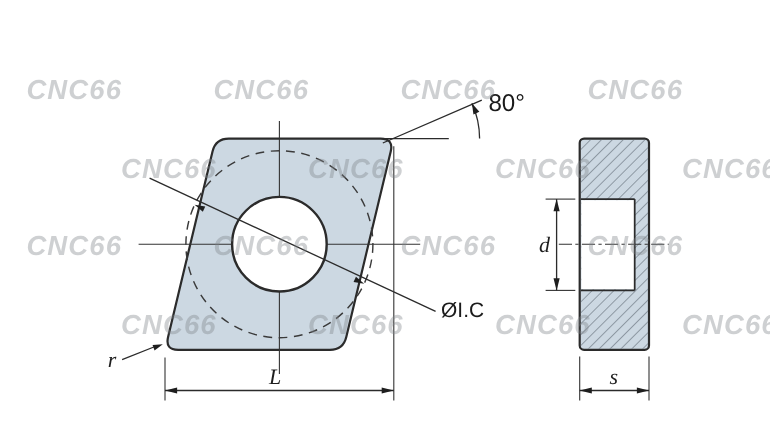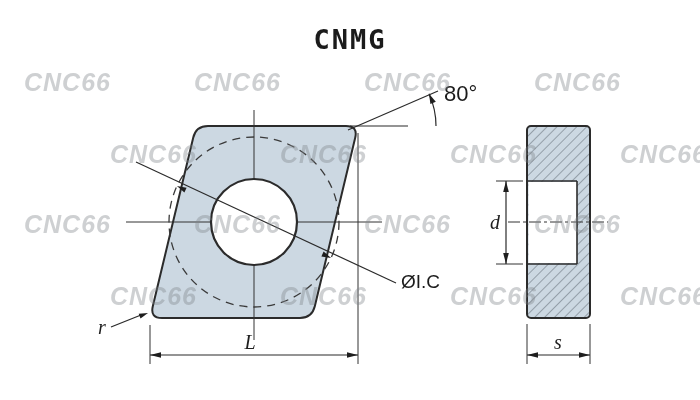--- a/index.html
+++ b/index.html
@@ -126,15 +126,14 @@
     <span class="wm" style="left:24px;  top:210px;">CNC66</span>
     <span class="wm" style="left:194px; top:210px;">CNC66</span>
     <span class="wm" style="left:364px; top:210px;">CNC66</span>
     <span class="wm" style="left:534px; top:210px;">CNC66</span>
     <span class="wm" style="left:110px; top:282px;">CNC66</span>
     <span class="wm" style="left:280px; top:282px;">CNC66</span>
     <span class="wm" style="left:450px; top:282px;">CNC66</span>
     <span class="wm" style="left:620px; top:282px;">CNC66</span>
   </div>
 
-  <div class="title">CNMG</div>
 
 </div>
 
 </body></html>

